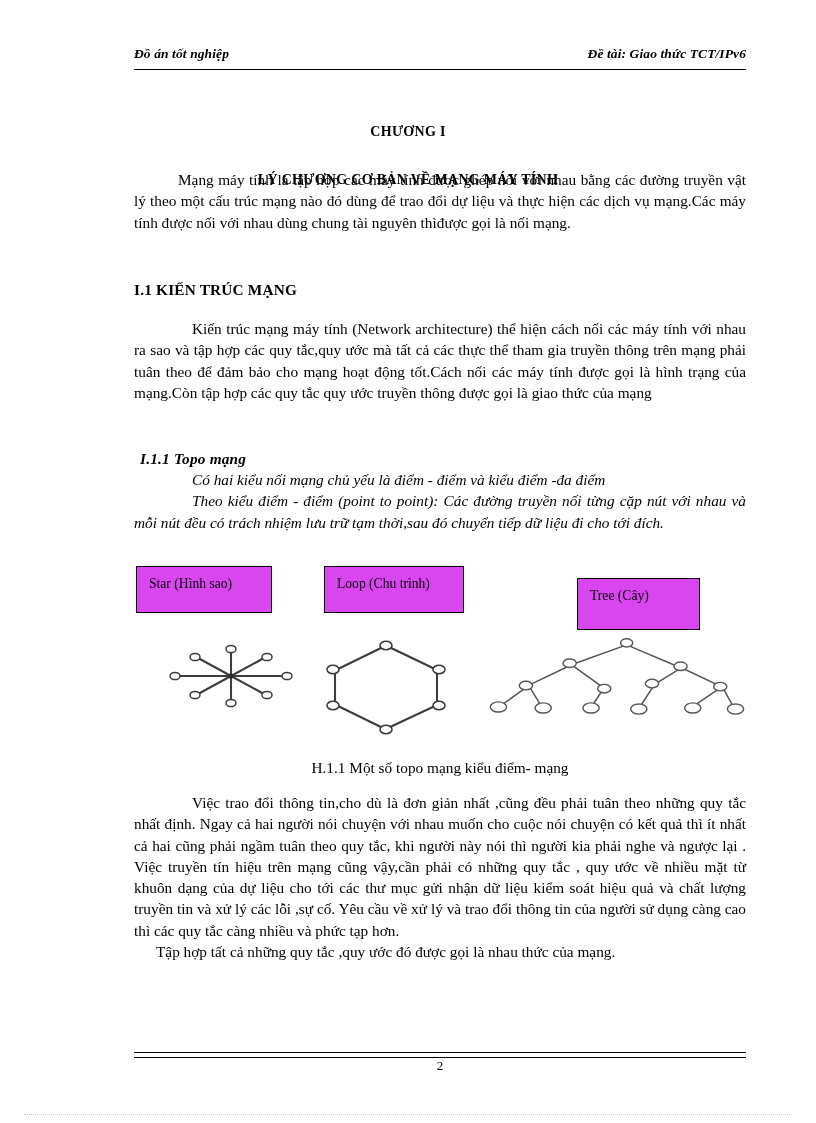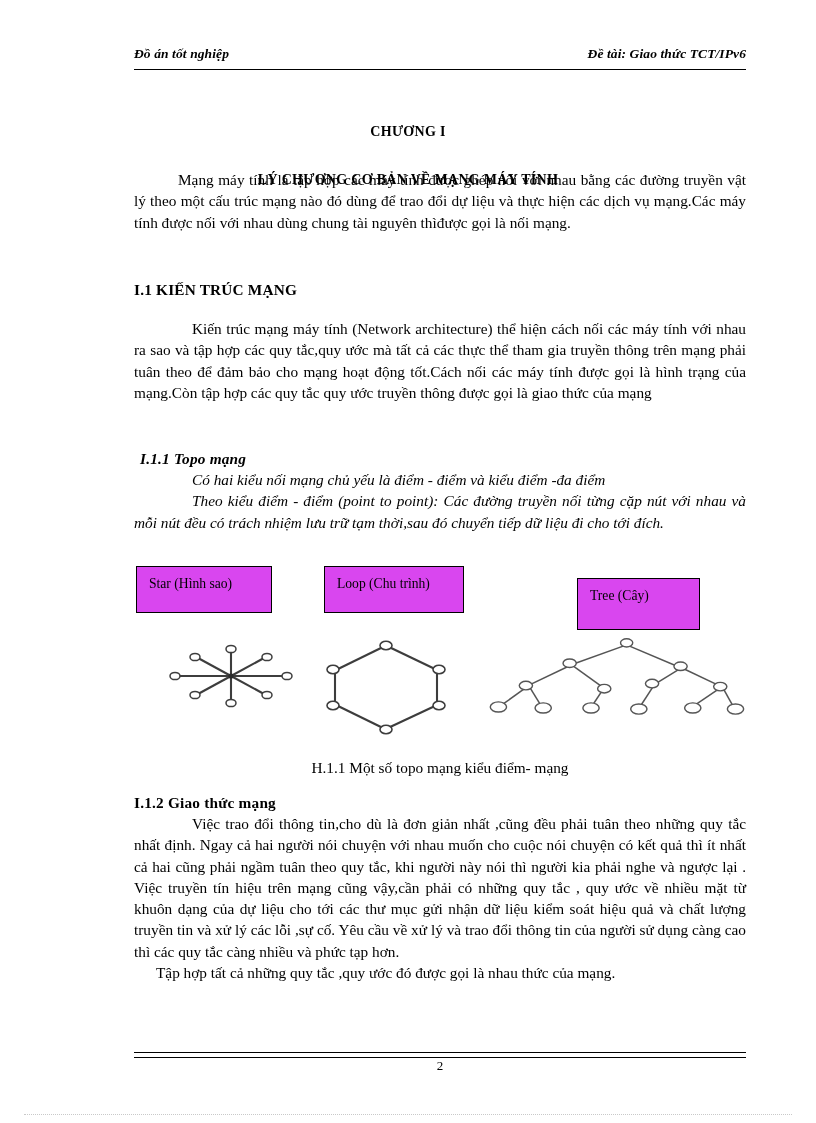--- a/index.html
+++ b/index.html
@@ -270,21 +270,20 @@
         <ellipse cx="162" cy="74" rx="8" ry="5"></ellipse>
         <ellipse cx="215" cy="73" rx="8" ry="5"></ellipse>
         <ellipse cx="257" cy="74" rx="8" ry="5"></ellipse>
       </g>
     </svg>
   </div>
 
   <div class="fig-caption">H.1.1 Một số topo mạng kiểu điểm-  mạng</div>
 
   <div class="body-col" style="top:781px;">
-    <h3 class="sec" style="padding-left:0;">I.1.2 Giao thức mạng</h3>
     <p class="para deep-indent">Việc trao đổi thông tin,cho dù là đơn giản nhất ,cũng đều phải tuân theo những quy tắc nhất định. Ngay cả hai người nói chuyện với nhau muốn cho cuộc nói chuyện có kết quả thì ít nhất cả hai cũng phải ngầm tuân theo quy tắc, khi người này nói thì người kia phải nghe và ngược lại . Việc truyền tín hiệu trên mạng cũng vậy,cần phải có những quy tắc , quy ước về nhiều mặt từ khuôn dạng của dự liệu cho tới các thư mục gửi nhận dữ liệu kiểm soát hiệu quả và chất lượng truyền tin và xử lý các lỗi ,sự cố. Yêu cầu về xử lý và trao đổi thông tin của người sử dụng càng cao thì các quy tắc càng nhiều và phức tạp hơn.</p>
     <p class="para small-indent">Tập hợp tất cả những quy tắc ,quy ước đó được gọi là  nhau thức của mạng.</p>
   </div>
 
   <div class="page-footer-rule"></div>
   <div class="page-number">2</div>
   <div class="page-bottom-edge"></div>
 
 </div>
 

